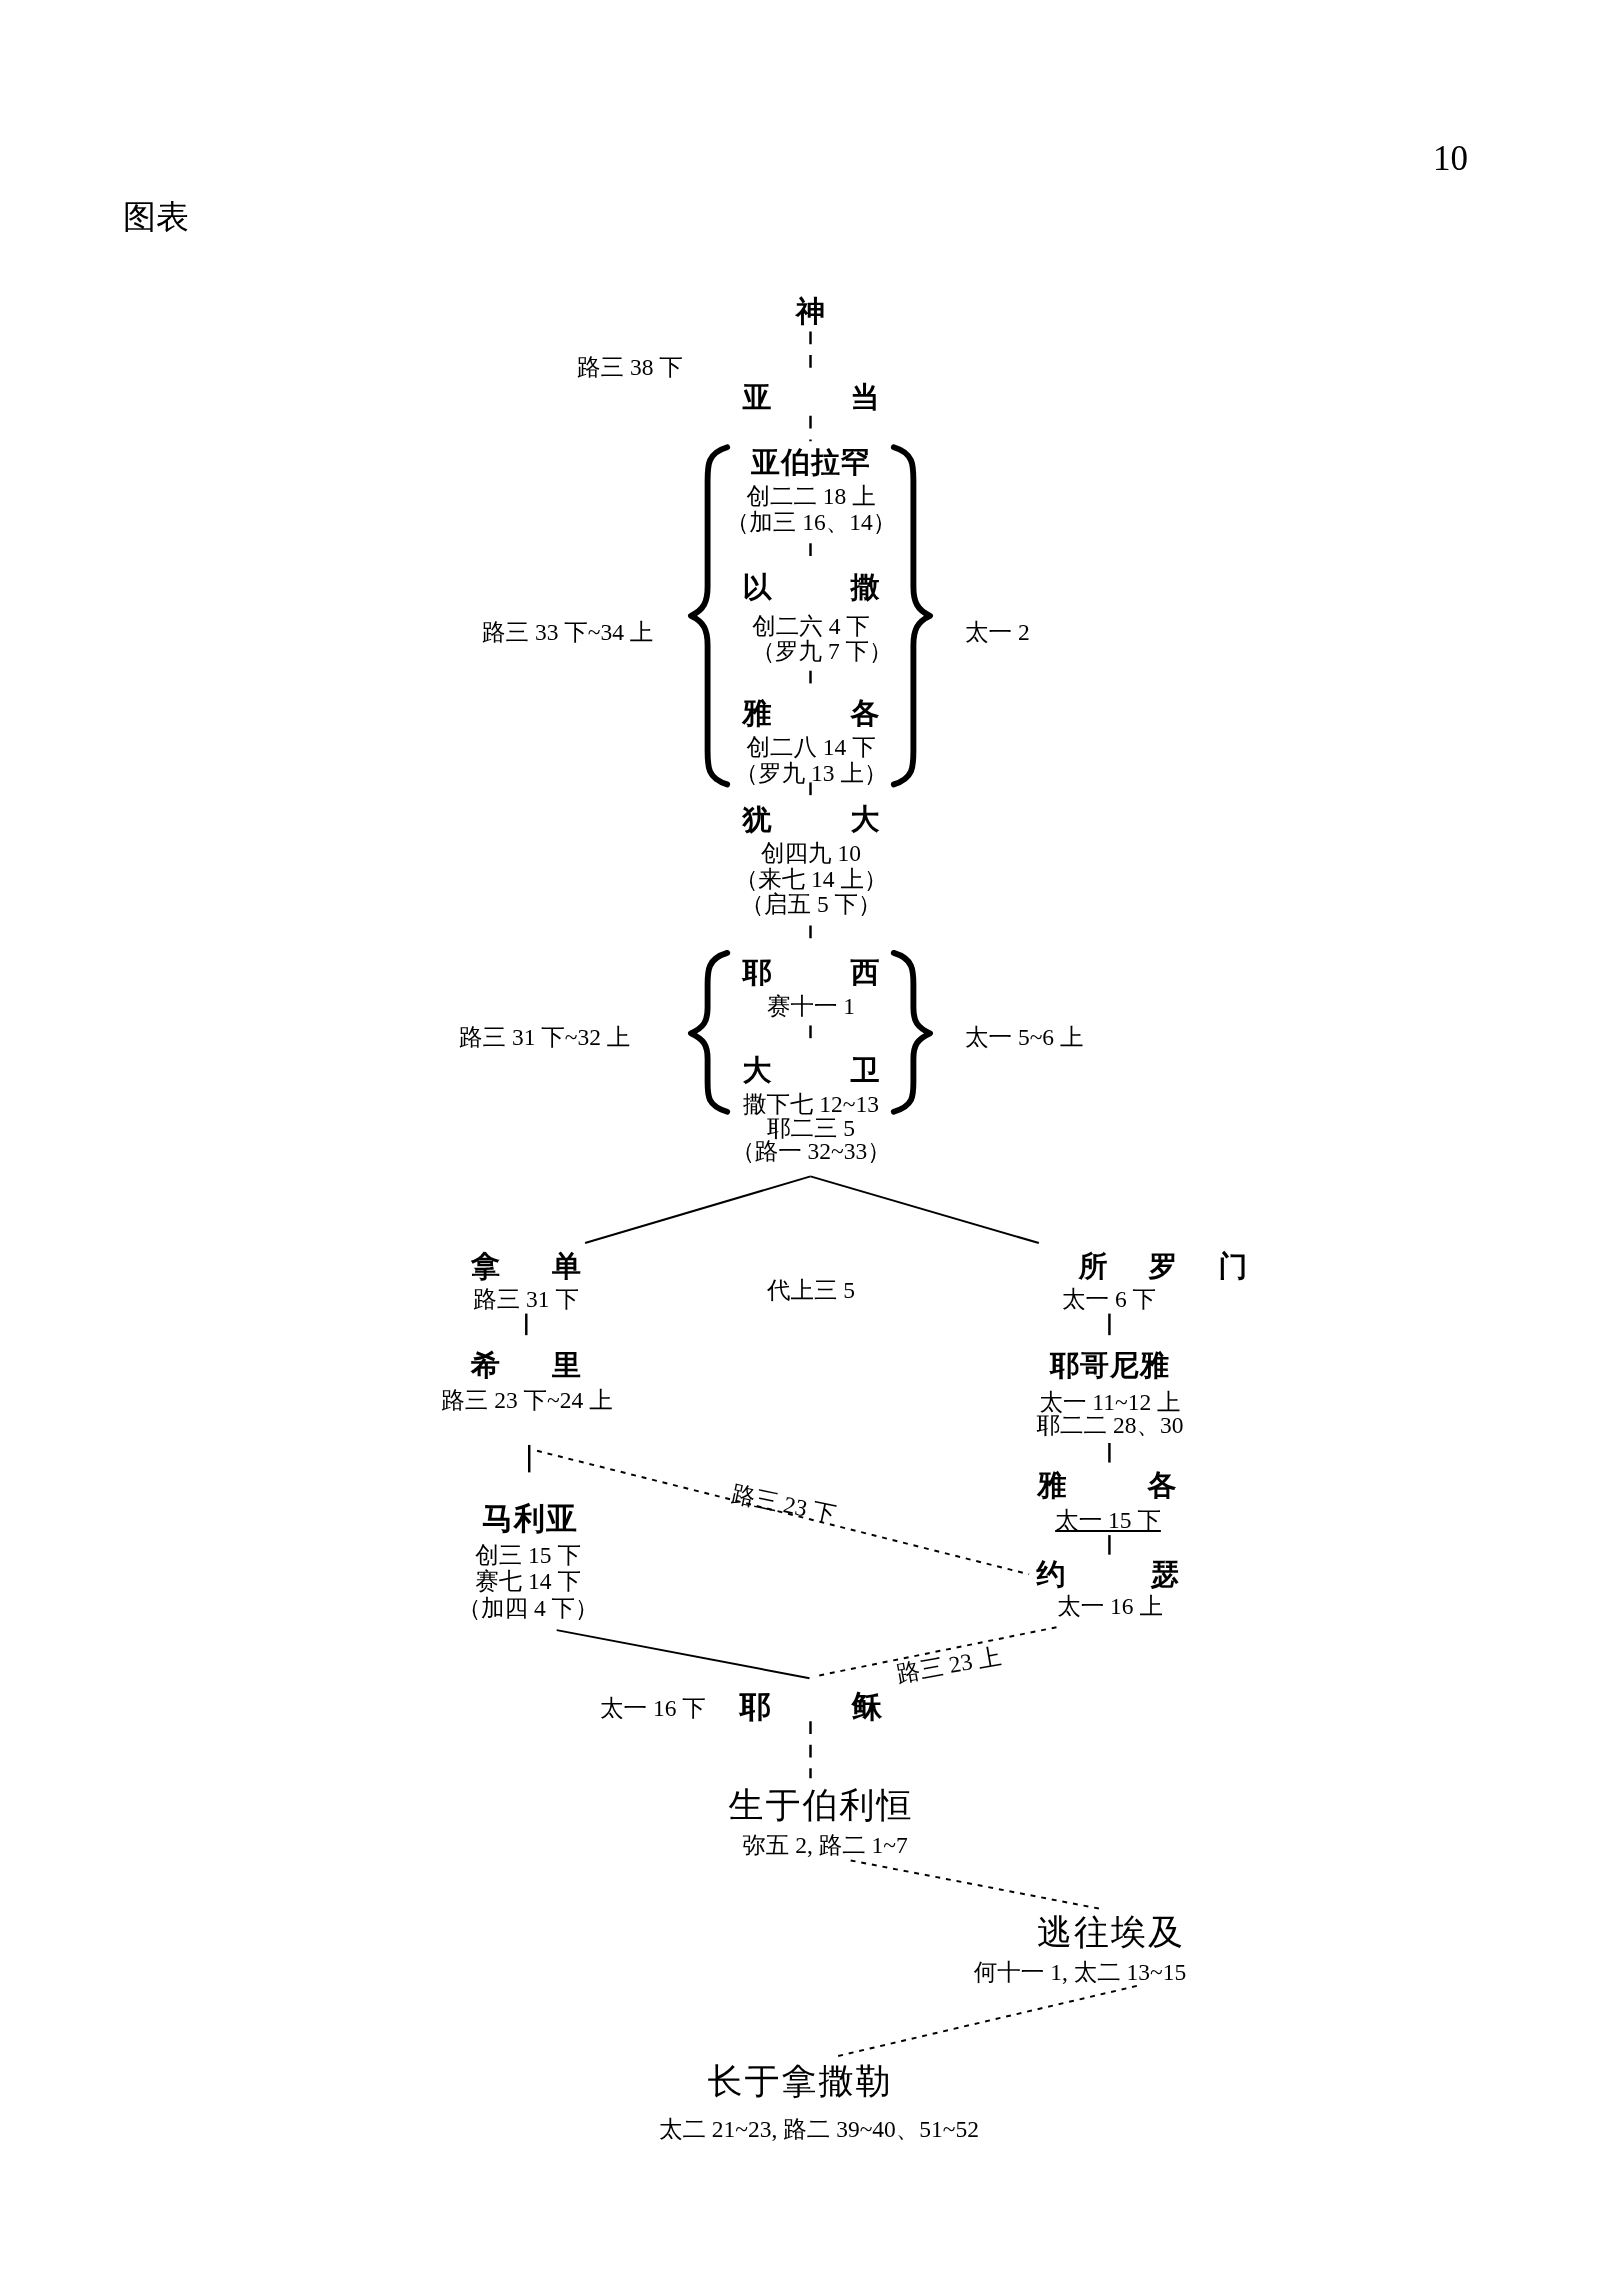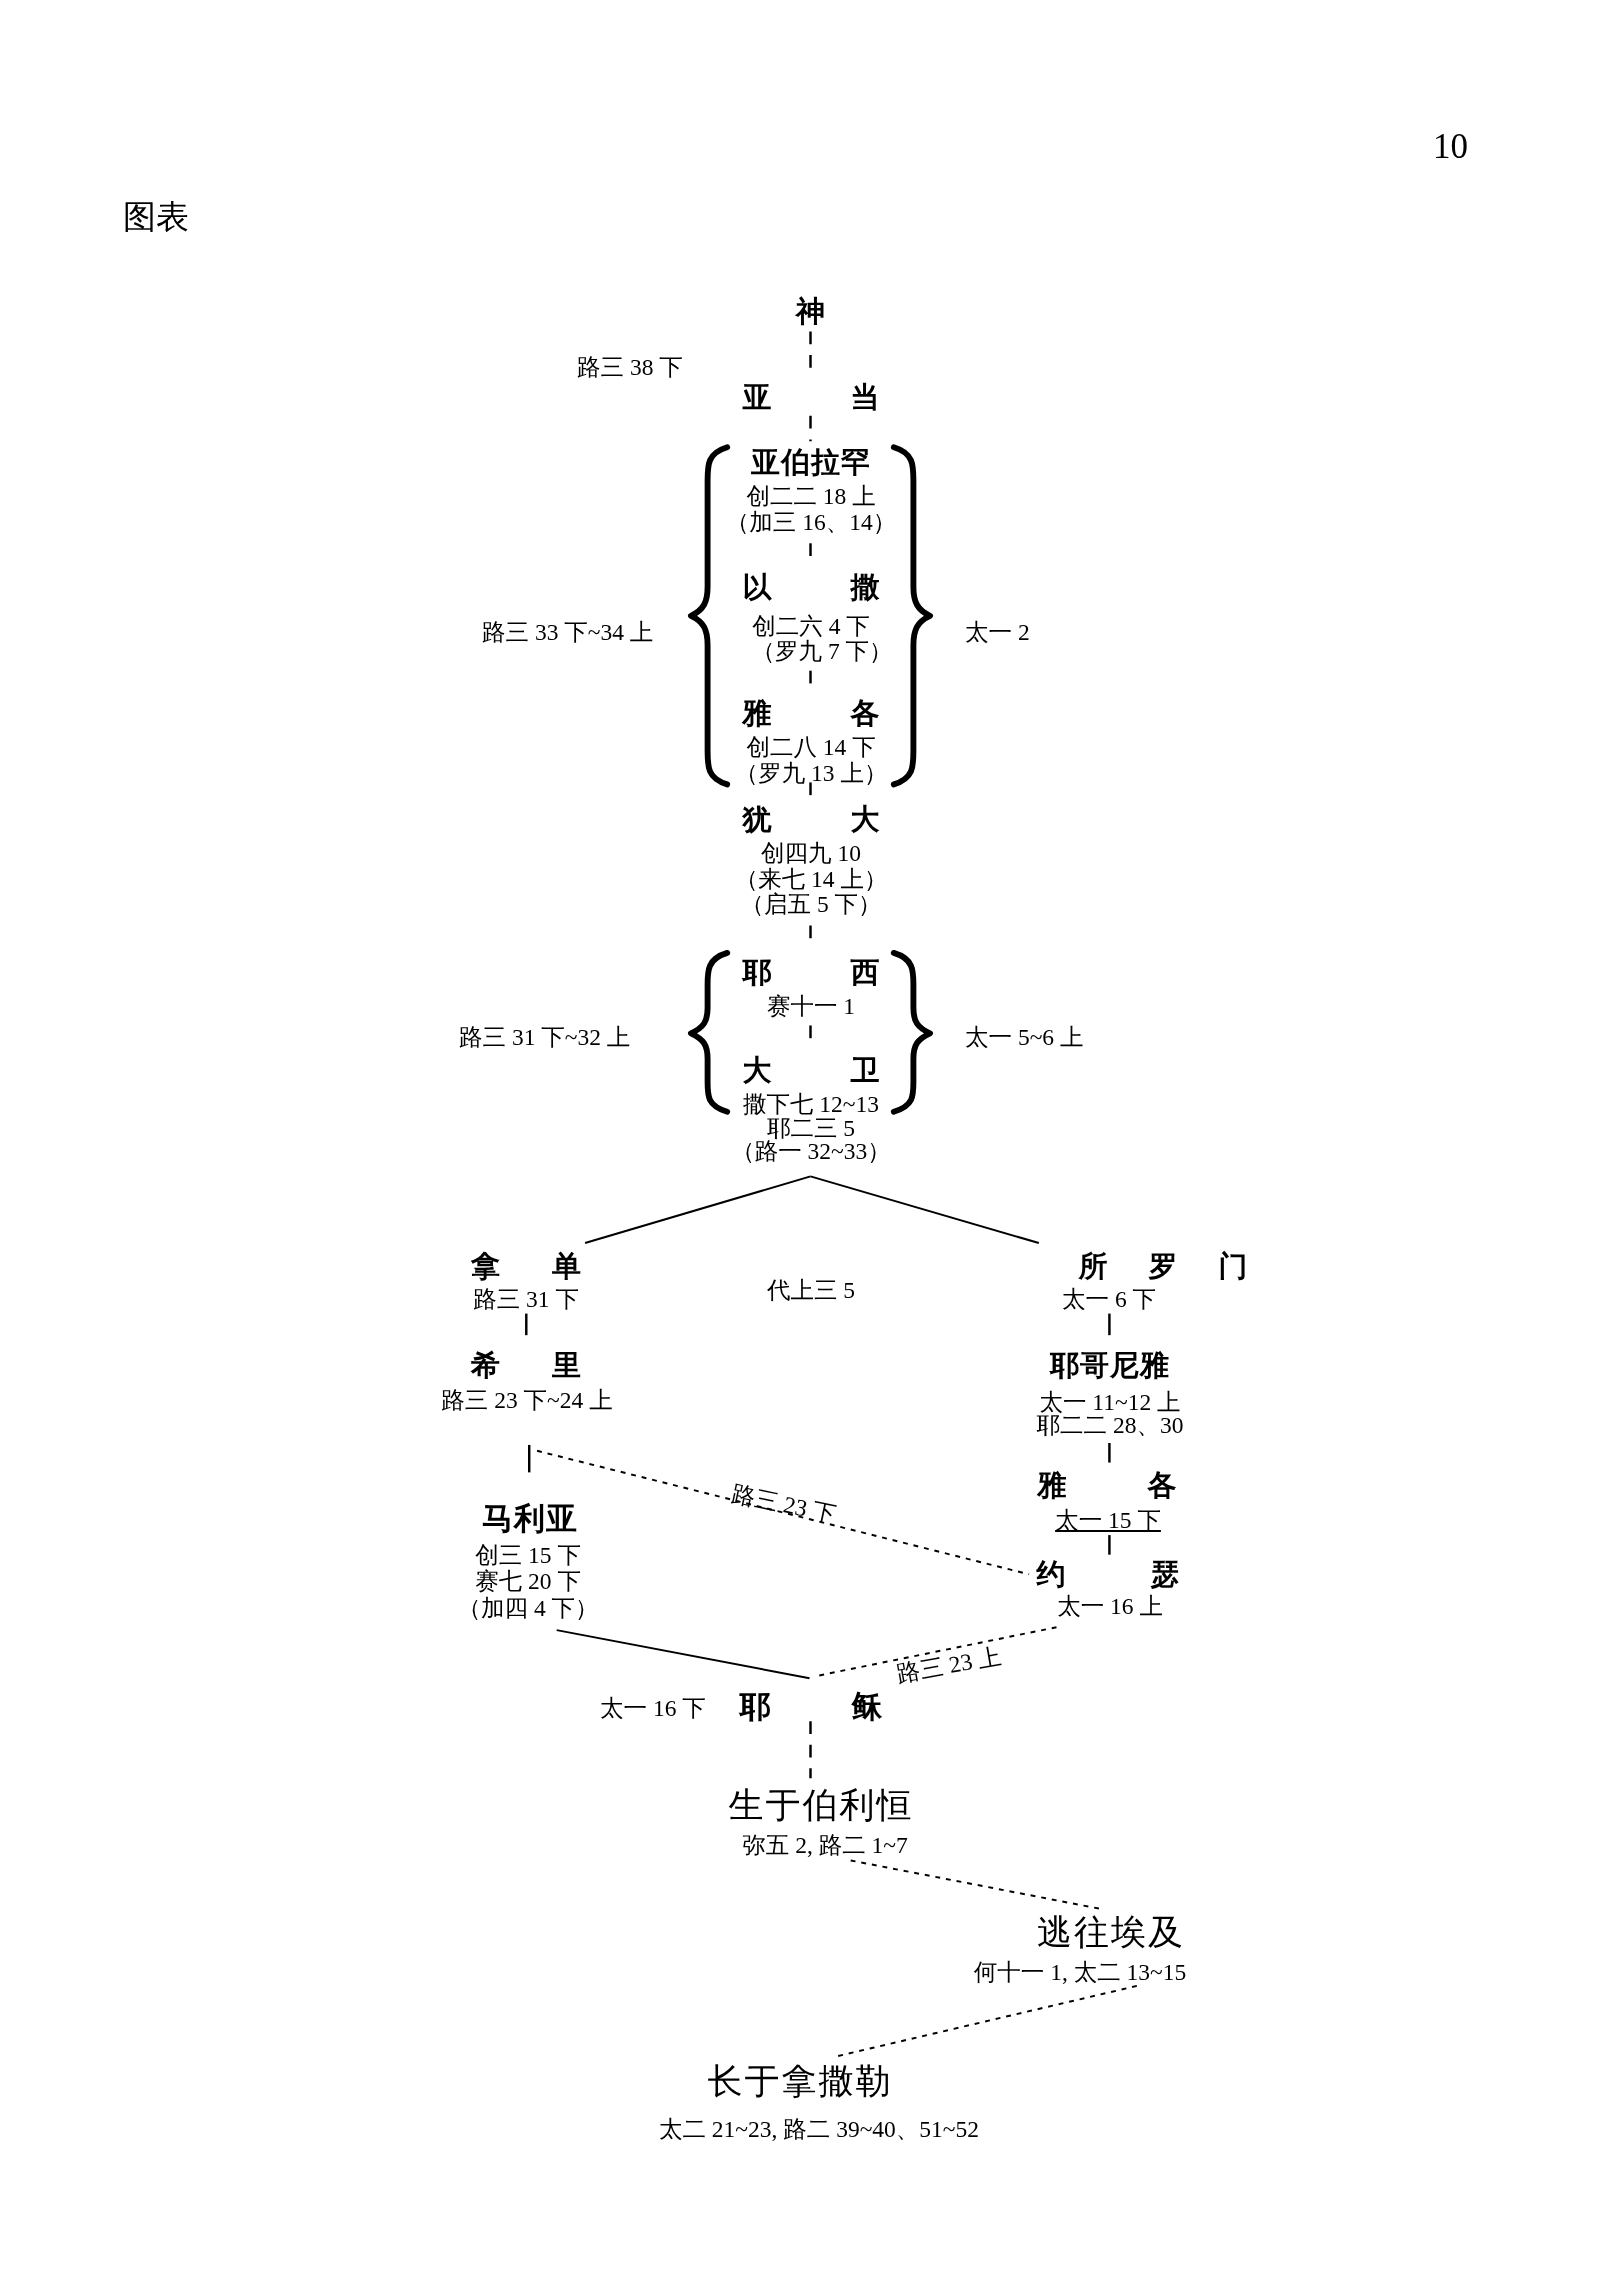--- a/index.html
+++ b/index.html
@@ -59,21 +59,21 @@
       <g stroke-width="6" stroke-linecap="round" stroke-linejoin="round">
         <path d="M 742 456 C 722 462, 722 474, 722 490 L 722 598 C 722 614, 718 622, 705 628 C 718 634, 722 642, 722 658 L 722 766 C 722 782, 722 794, 742 800"></path>
         <path d="M 912 456 C 932 462, 932 474, 932 490 L 932 598 C 932 614, 936 622, 949 628 C 936 634, 932 642, 932 658 L 932 766 C 932 782, 932 794, 912 800"></path>
         <path d="M 742 972 C 722 978, 722 990, 722 1004 L 722 1028 C 722 1042, 718 1048, 705 1054 C 718 1060, 722 1066, 722 1080 L 722 1104 C 722 1118, 722 1128, 742 1134"></path>
         <path d="M 912 972 C 932 978, 932 990, 932 1004 L 932 1028 C 932 1042, 936 1048, 949 1054 C 936 1060, 932 1066, 932 1080 L 932 1104 C 932 1118, 932 1128, 912 1134"></path>
       </g>
     </g>
   </svg>
 
   <div class="t corner" style="left:123px;top:147px;">图表</div>
-  <div class="t pgnum" style="left:1433px;top:127px;">10</div>
+  <div class="t pgnum" style="left:1433px;top:139px;">10</div>
 
   <div class="t nm c" style="left:811px;top:292px;">神</div>
   <div class="t rf" style="left:577px;top:351px;">路三 38 下</div>
   <div class="t nm c j2" style="left:811px;top:378px;width:137px;">亚当</div>
 
   <div class="t nm c" style="left:811px;top:443px;">亚伯拉罕</div>
   <div class="t rf c" style="left:811px;top:480px;">创二二 18 上</div>
   <div class="t rf c" style="left:811px;top:506px;">（加三 16、14）</div>
 
   <div class="t nm c j2" style="left:811px;top:568px;width:137px;">以撒</div>
@@ -105,21 +105,21 @@
 
   <div class="t rf c" style="left:811px;top:1274px;">代上三 5</div>
 
   <div class="t nm c j2" style="left:526px;top:1247px;width:110px;">拿单</div>
   <div class="t rf c" style="left:526px;top:1283px;">路三 31 下</div>
   <div class="t nm c j2" style="left:526px;top:1346px;width:110px;">希里</div>
   <div class="t rf c" style="left:527px;top:1384px;">路三 23 下~24 上</div>
 
   <div class="t nm nm32 c" style="left:530px;top:1498px;">马利亚</div>
   <div class="t rf c" style="left:528px;top:1539px;">创三 15 下</div>
-  <div class="t rf c" style="left:528px;top:1565px;">赛七 20 下</div>
+  <div class="t rf c" style="left:528px;top:1565px;">赛七 14 下</div>
   <div class="t rf c" style="left:528px;top:1592px;">（加四 4 下）</div>
 
   <div class="t nm c j2" style="left:1123px;top:1247px;width:169px;margin-left:40px;">所罗门</div>
   <div class="t rf c" style="left:1109px;top:1283px;">太一 6 下</div>
 
   <div class="t nm c" style="left:1110px;top:1346px;">耶哥尼雅</div>
   <div class="t rf c" style="left:1110px;top:1386px;">太一 11~12 上</div>
   <div class="t rf c" style="left:1110px;top:1409px;">耶二二 28、30</div>
 
   <div class="t nm c j2" style="left:1107px;top:1466px;width:139px;">雅各</div>

